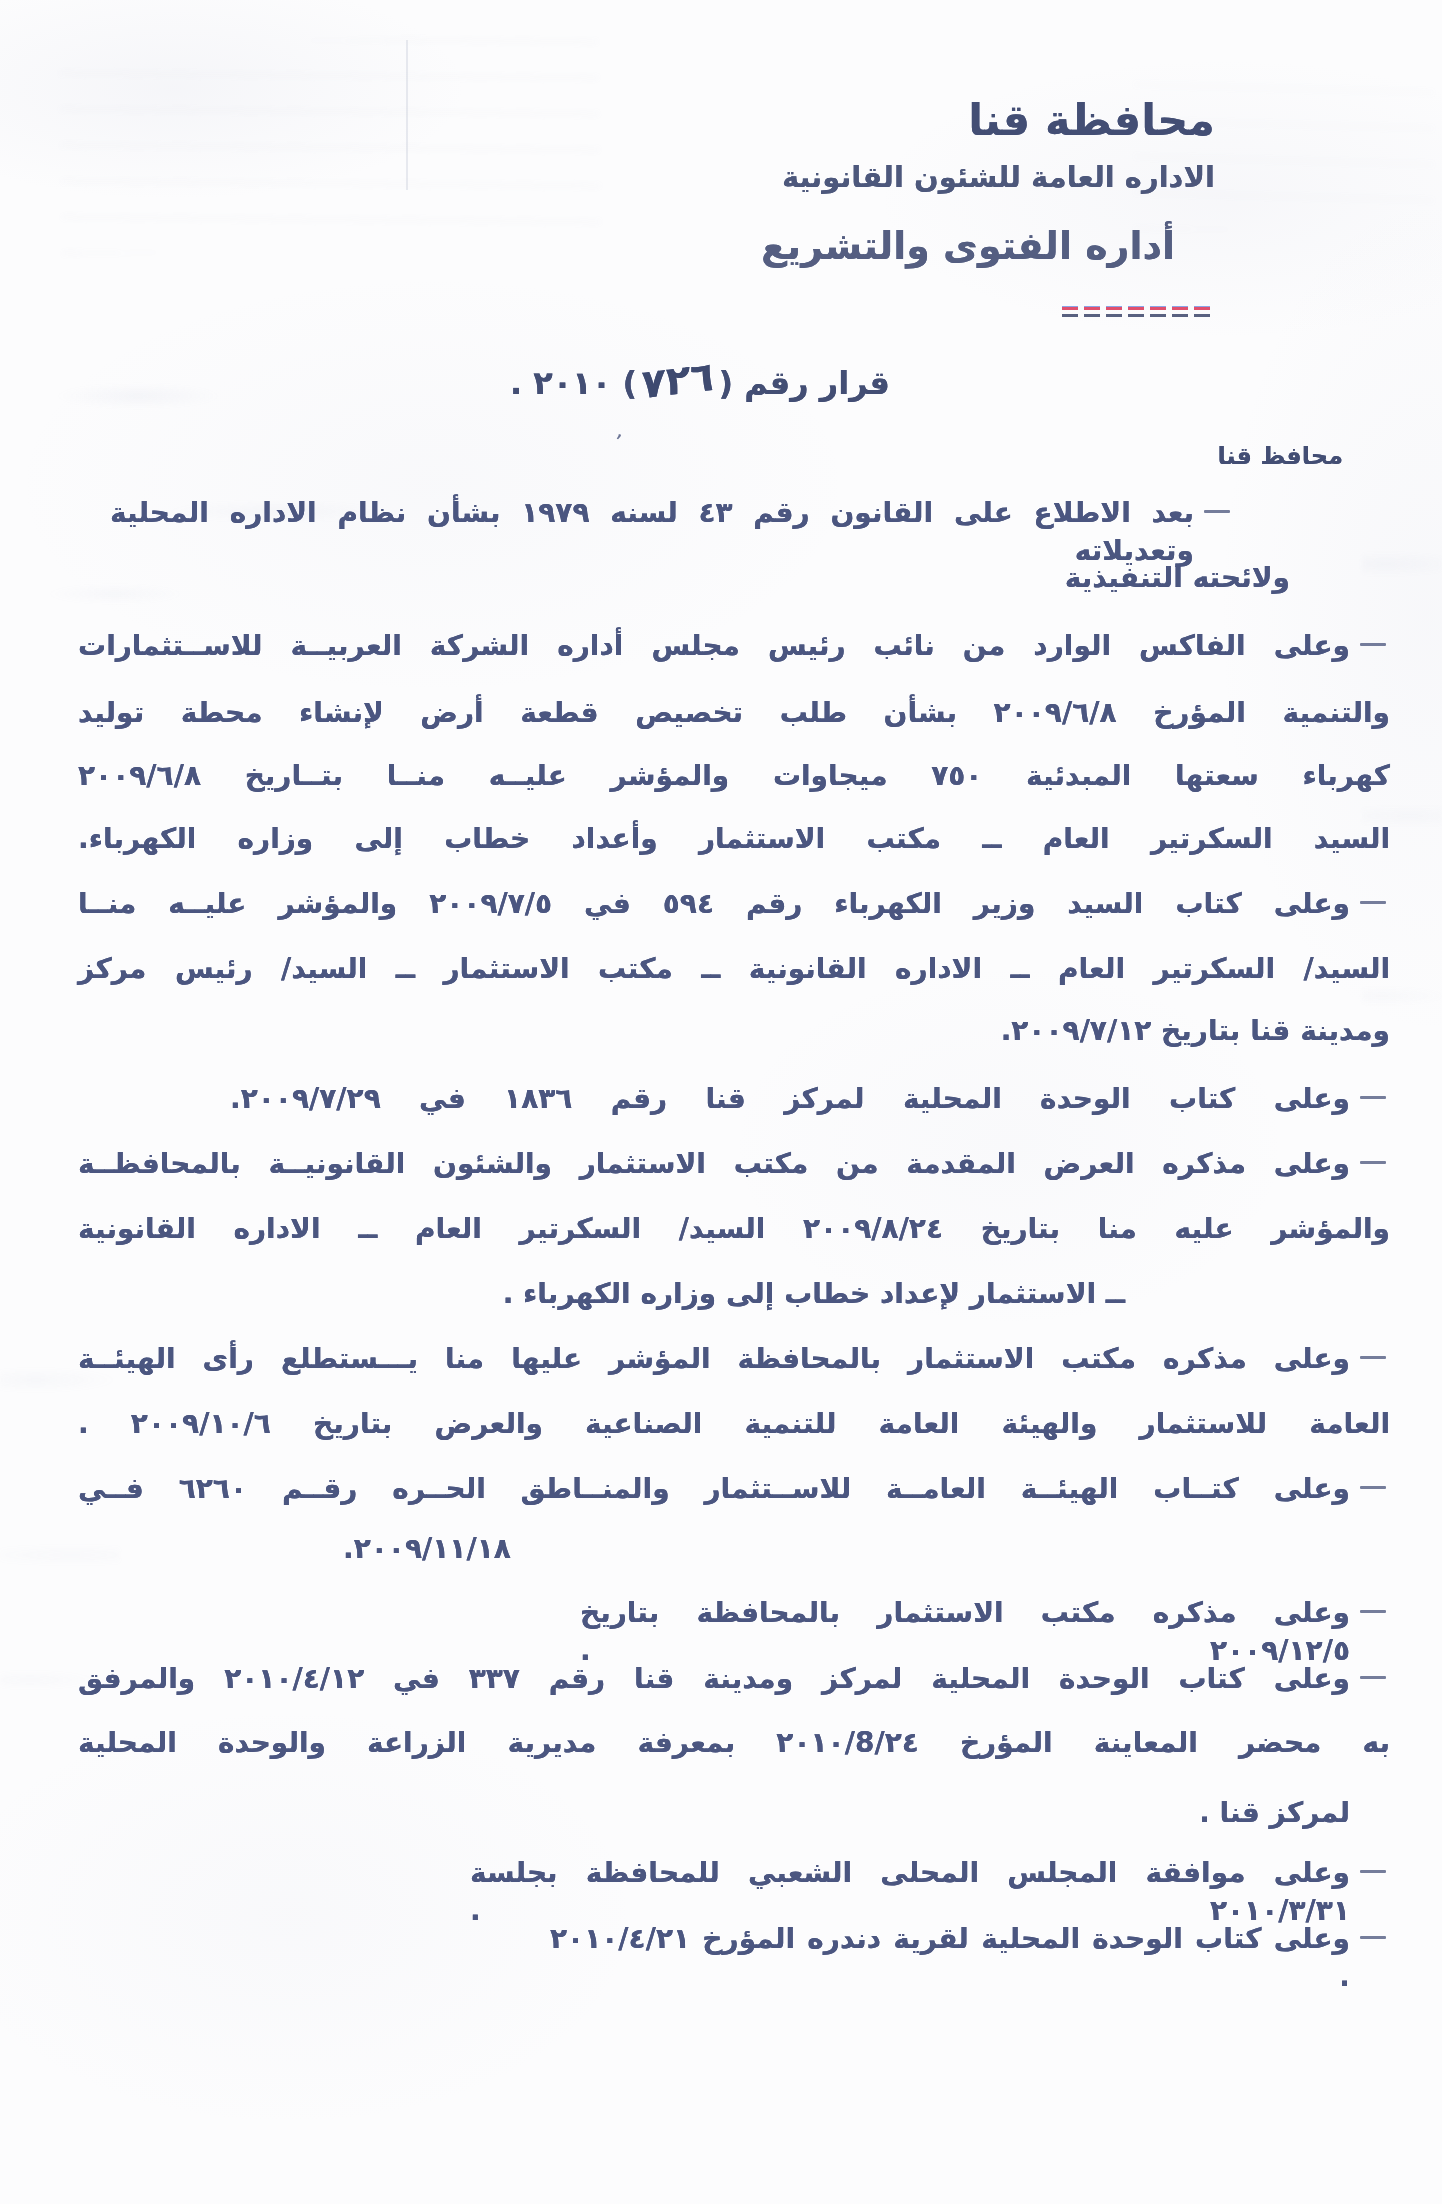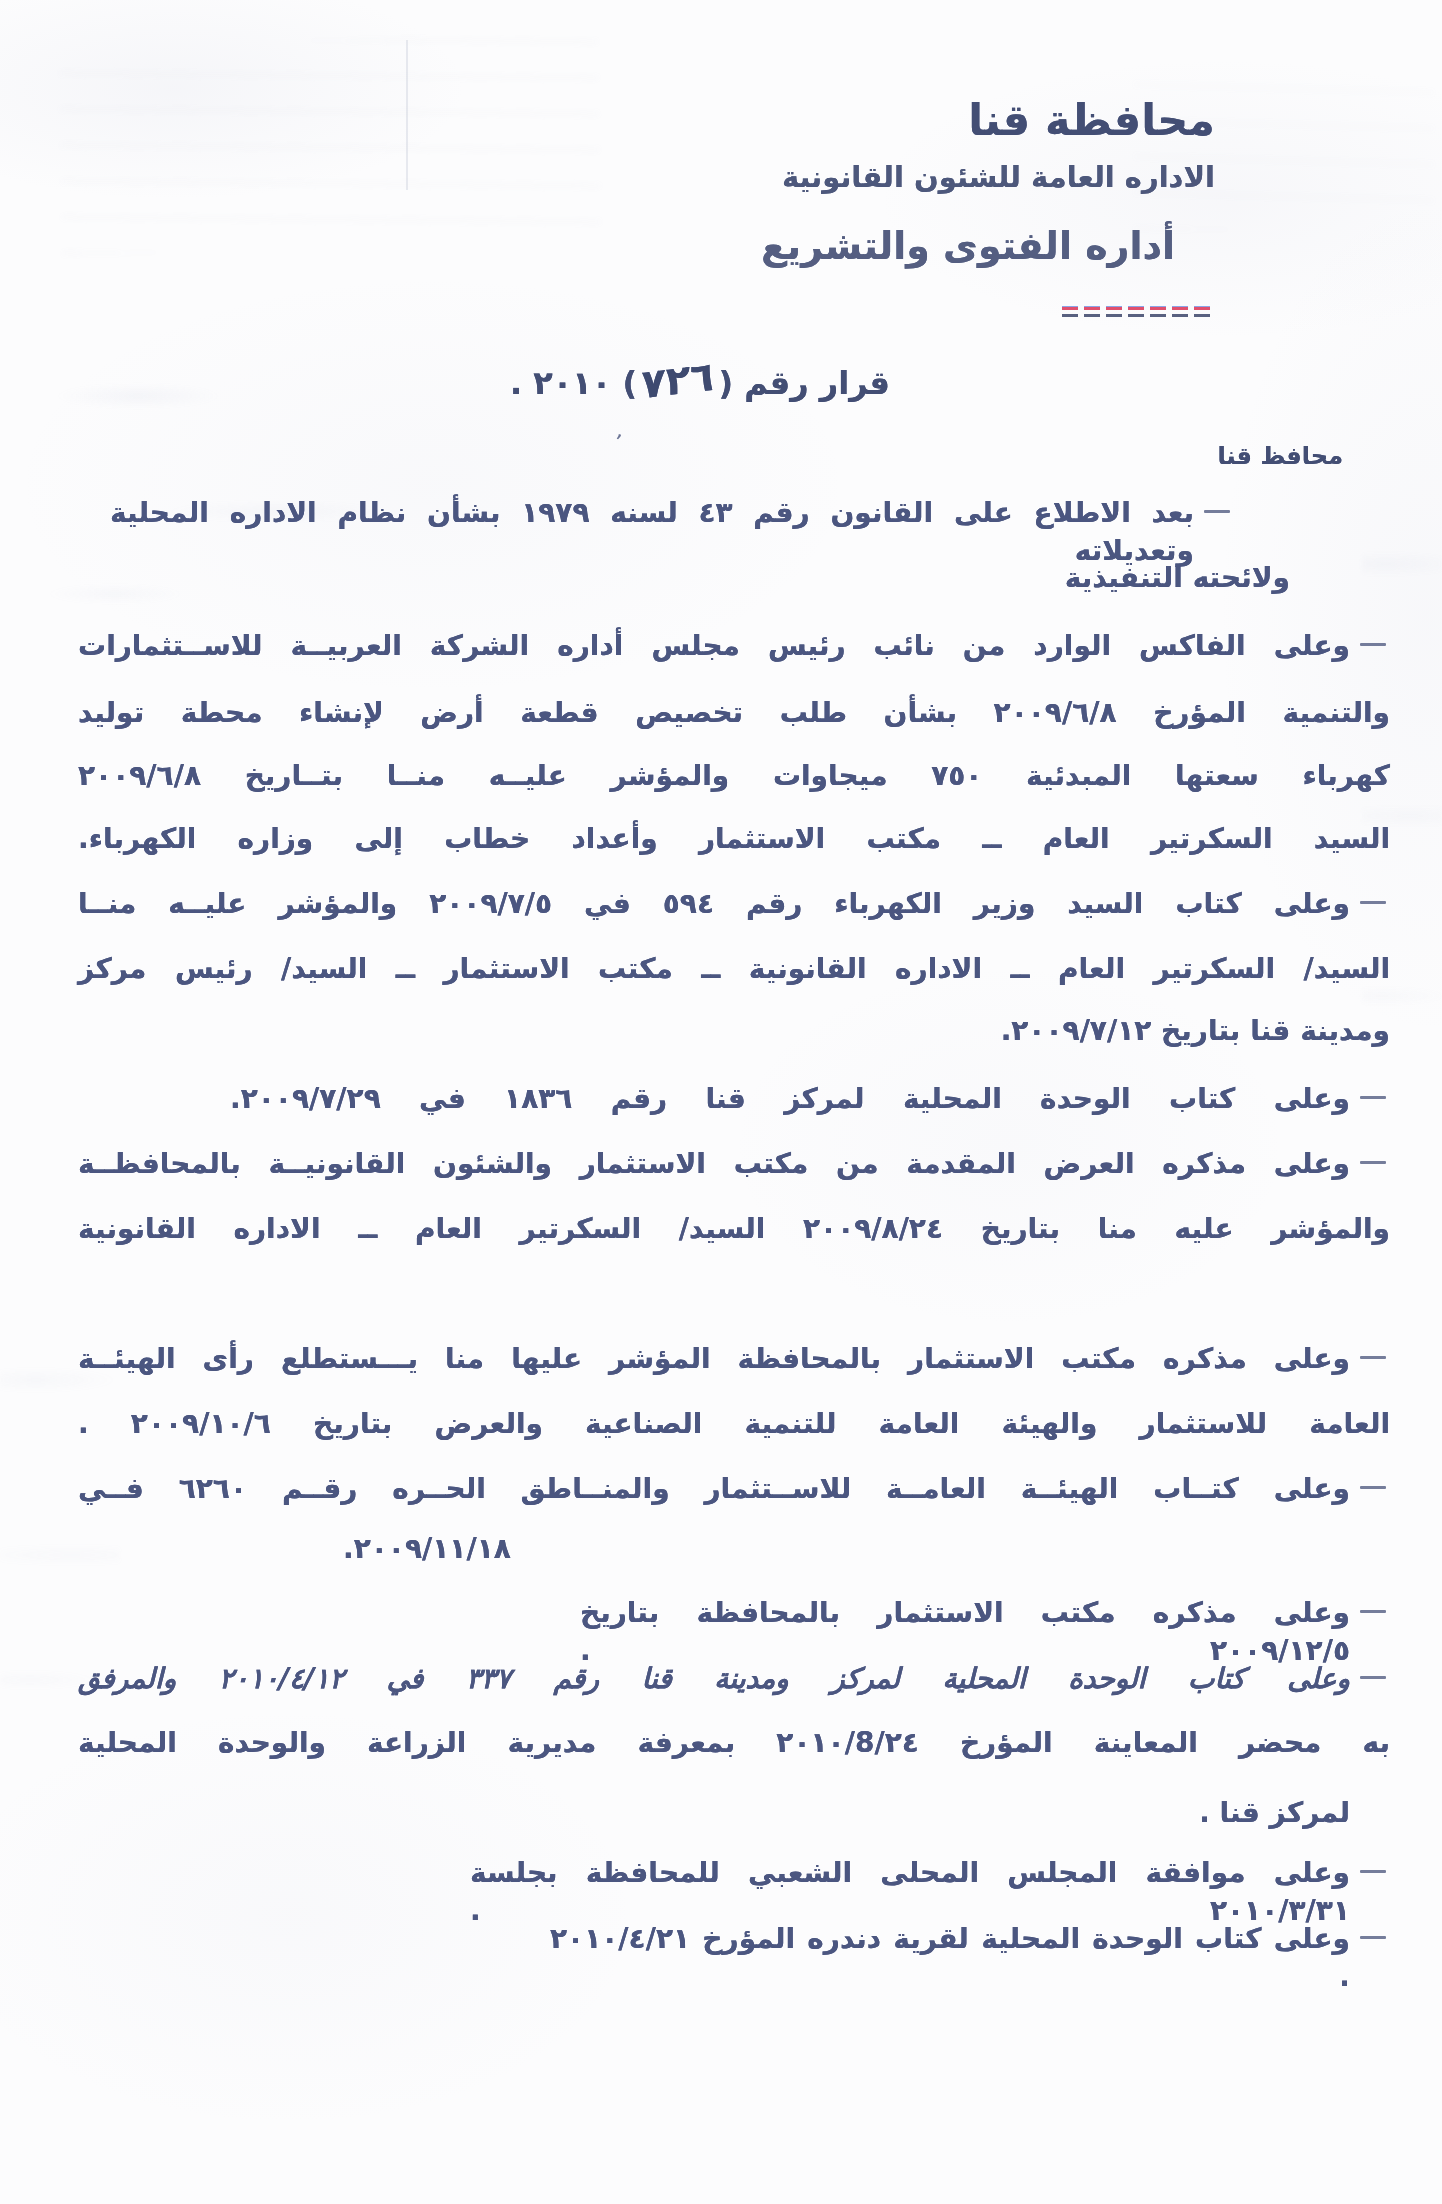--- a/index.html
+++ b/index.html
@@ -113,24 +113,25 @@
   <div class="ln j" style="right:92px;top:627px;width:1272px;">وعلى الفاكس الوارد من نائب رئيس مجلس أداره الشركة العربيــة للاســتثمارات</div>
   <div class="ln j" style="right:52px;top:694px;width:1312px;">والتنمية المؤرخ ٢٠٠٩/٦/٨ بشأن طلب تخصيص قطعة أرض لإنشاء محطة توليد</div>
   <div class="ln j" style="right:52px;top:757px;width:1312px;">كهرباء سعتها المبدئية ٧٥٠ ميجاوات والمؤشر عليــه منــا بتــاريخ ٢٠٠٩/٦/٨</div>
   <div class="ln j" style="right:52px;top:820px;width:1312px;">السيد السكرتير العام ــ مكتب الاستثمار وأعداد خطاب إلى وزاره الكهرباء.</div>
   <div class="ln j" style="right:92px;top:885px;width:1272px;">وعلى كتاب السيد وزير الكهرباء رقم ٥٩٤ في ٢٠٠٩/٧/٥ والمؤشر عليــه منــا</div>
   <div class="ln j" style="right:52px;top:950px;width:1312px;">السيد/ السكرتير العام ــ الاداره القانونية ــ مكتب الاستثمار ــ السيد/ رئيس مركز</div>
   <div class="ln" style="right:52px;top:1012px;">ومدينة قنا بتاريخ ٢٠٠٩/٧/١٢.</div>
   <div class="ln j" style="right:92px;top:1080px;width:1120px;">وعلى كتاب الوحدة المحلية لمركز قنا رقم ١٨٣٦ في ٢٠٠٩/٧/٢٩.</div>
   <div class="ln j" style="right:92px;top:1145px;width:1272px;">وعلى مذكره العرض المقدمة من مكتب الاستثمار والشئون القانونيــة بالمحافظــة</div>
   <div class="ln j" style="right:52px;top:1210px;width:1312px;">والمؤشر عليه منا بتاريخ ٢٠٠٩/٨/٢٤ السيد/ السكرتير العام ــ الاداره القانونية</div>
+  <div class="ln" style="right:317px;top:1275px;">ــ الاستثمار لإعداد خطاب إلى وزاره الكهرباء .</div>
   <div class="ln j" style="right:92px;top:1340px;width:1272px;">وعلى مذكره مكتب الاستثمار بالمحافظة المؤشر عليها منا يـــستطلع رأى الهيئــة</div>
   <div class="ln j" style="right:52px;top:1405px;width:1312px;">العامة للاستثمار والهيئة العامة للتنمية الصناعية والعرض بتاريخ ٢٠٠٩/١٠/٦ .</div>
   <div class="ln j" style="right:92px;top:1470px;width:1272px;">وعلى كتــاب الهيئــة العامــة للاســتثمار والمنــاطق الحــره رقــم ٦٢٦٠ فــي</div>
   <div class="ln" style="left:343px;top:1530px;">٢٠٠٩/١١/١٨.</div>
   <div class="ln j" style="right:92px;top:1594px;width:770px;">وعلى مذكره مكتب الاستثمار بالمحافظة بتاريخ ٢٠٠٩/١٢/٥ .</div>
-  <div class="ln j" style="right:92px;top:1660px;width:1272px;font-style:italic;">وعلى كتاب الوحدة المحلية لمركز ومدينة قنا رقم ٣٣٧ في ٢٠١٠/٤/١٢ والمرفق</div>
+  <div class="ln j" style="right:92px;top:1660px;width:1272px;">وعلى كتاب الوحدة المحلية لمركز ومدينة قنا رقم ٣٣٧ في ٢٠١٠/٤/١٢ والمرفق</div>
   <div class="ln j" style="right:52px;top:1724px;width:1312px;">به محضر المعاينة المؤرخ ٢٠١٠/8/٢٤ بمعرفة مديرية الزراعة والوحدة المحلية</div>
   <div class="ln" style="right:92px;top:1794px;">لمركز قنا .</div>
   <div class="ln j" style="right:92px;top:1854px;width:880px;">وعلى موافقة المجلس المحلى الشعبي للمحافظة بجلسة ٢٠١٠/٣/٣١ .</div>
   <div class="ln j" style="right:92px;top:1920px;width:800px;">وعلى كتاب الوحدة المحلية لقرية دندره المؤرخ ٢٠١٠/٤/٢١ .</div>
 
 </div>
 
 </body></html>

